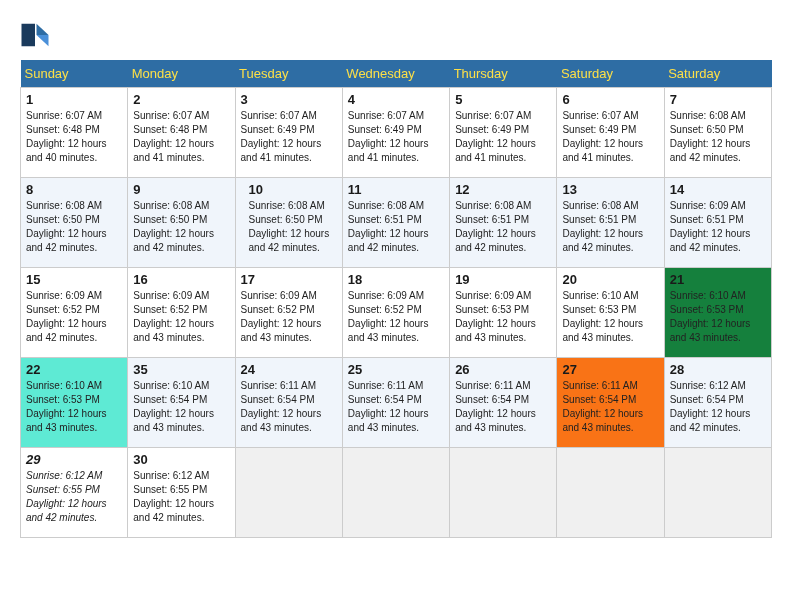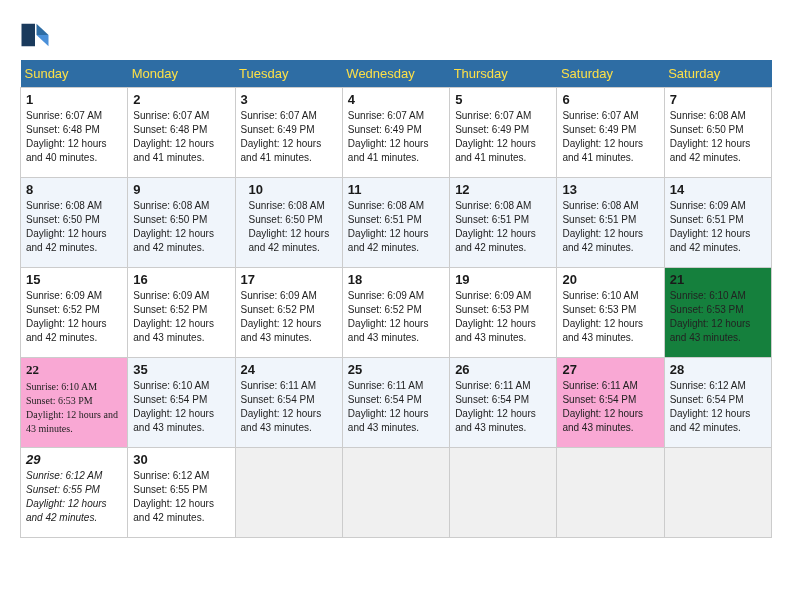--- a/index.html
+++ b/index.html
@@ -272,21 +272,21 @@
         </td>
         <td style="background: #15803d;">
           <span class="day-num">21</span>
           <div class="day-info">Sunrise: 6:10 AM
 Sunset: 6:53 PM
 Daylight: 12 hours
 and 43 minutes.</div>
         </td>
       </tr>
       <tr class="week-row">
-        <td style="background: #f9a8d4; font-family: Liberation Serif, serif;">
+        <td style="background: #5eead4;">
           <span class="day-num">22</span>
           <div class="day-info">Sunrise: 6:10 AM
 Sunset: 6:53 PM
 Daylight: 12 hours
 and 43 minutes.</div>
         </td>
         <td style="background: rgb(240, 245, 251);">
           <span class="day-num">35</span>
           <div class="day-info">Sunrise: 6:10 AM
 Sunset: 6:54 PM
@@ -307,21 +307,21 @@
 Daylight: 12 hours
 and 43 minutes.</div>
         </td>
         <td style="background: rgb(240, 245, 251);">
           <span class="day-num">26</span>
           <div class="day-info">Sunrise: 6:11 AM
 Sunset: 6:54 PM
 Daylight: 12 hours
 and 43 minutes.</div>
         </td>
-        <td style="background: #f9a8d4;">
+        <td style="background: #f97316;">
           <span class="day-num">27</span>
           <div class="day-info">Sunrise: 6:11 AM
 Sunset: 6:54 PM
 Daylight: 12 hours
 and 43 minutes.</div>
         </td>
         <td style="background: rgb(240, 245, 251);">
           <span class="day-num">28</span>
           <div class="day-info">Sunrise: 6:12 AM
 Sunset: 6:54 PM

